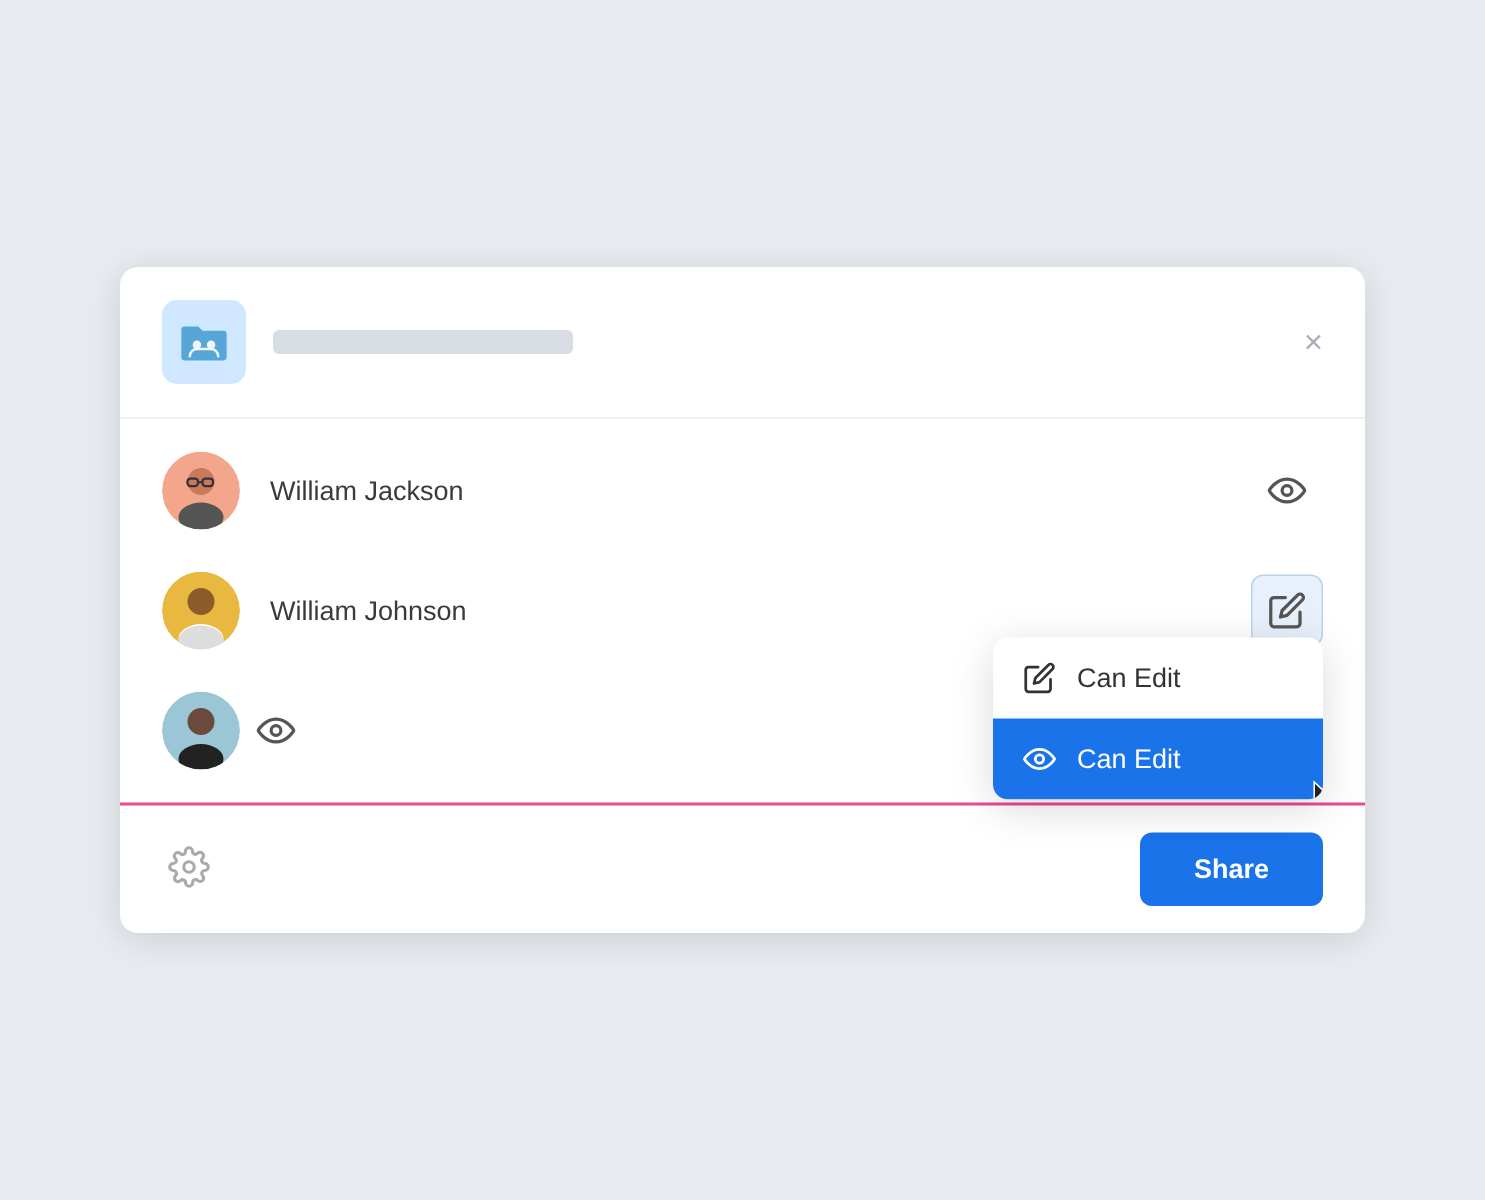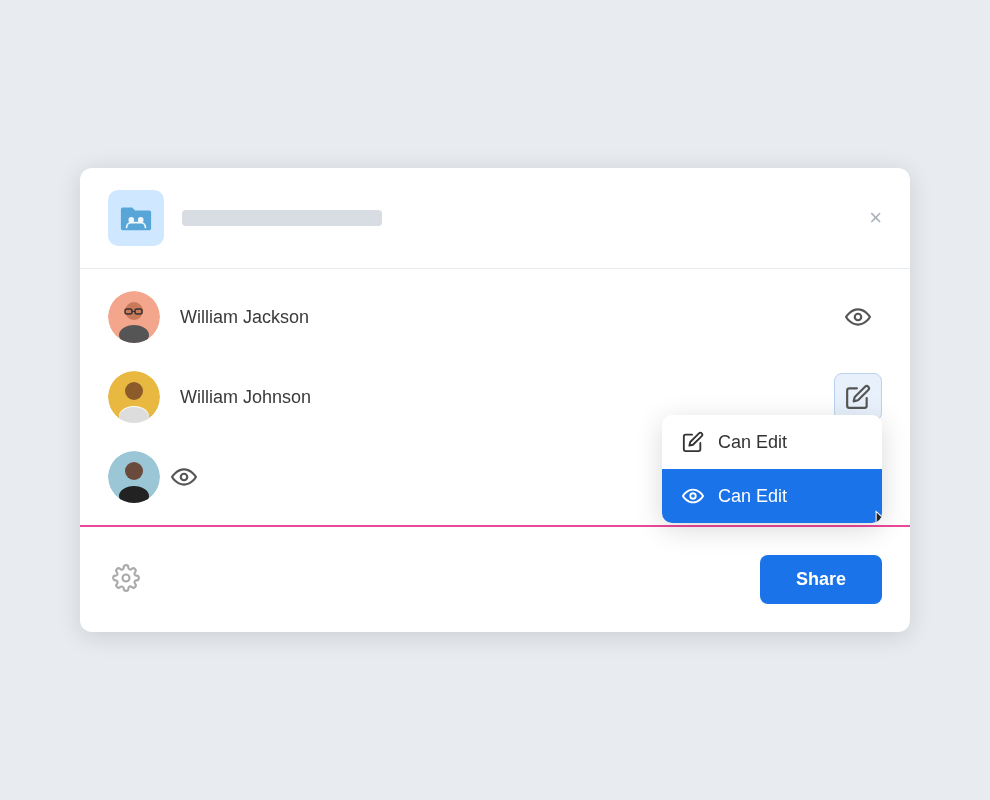--- a/index.html
+++ b/index.html
@@ -105,21 +105,21 @@
     .perm-btn svg {
       width: 26px;
       height: 26px;
     }
 
     
     .dialog-footer {
       display: flex;
       align-items: center;
       justify-content: space-between;
-      padding: 28px 28px;
+      padding: 18px 28px;
     }
     .settings-btn {
       background: none;
       border: none;
       cursor: pointer;
       color: #999;
       padding: 4px;
     }
     .settings-btn svg { width: 28px; height: 28px; }
     .share-btn {

